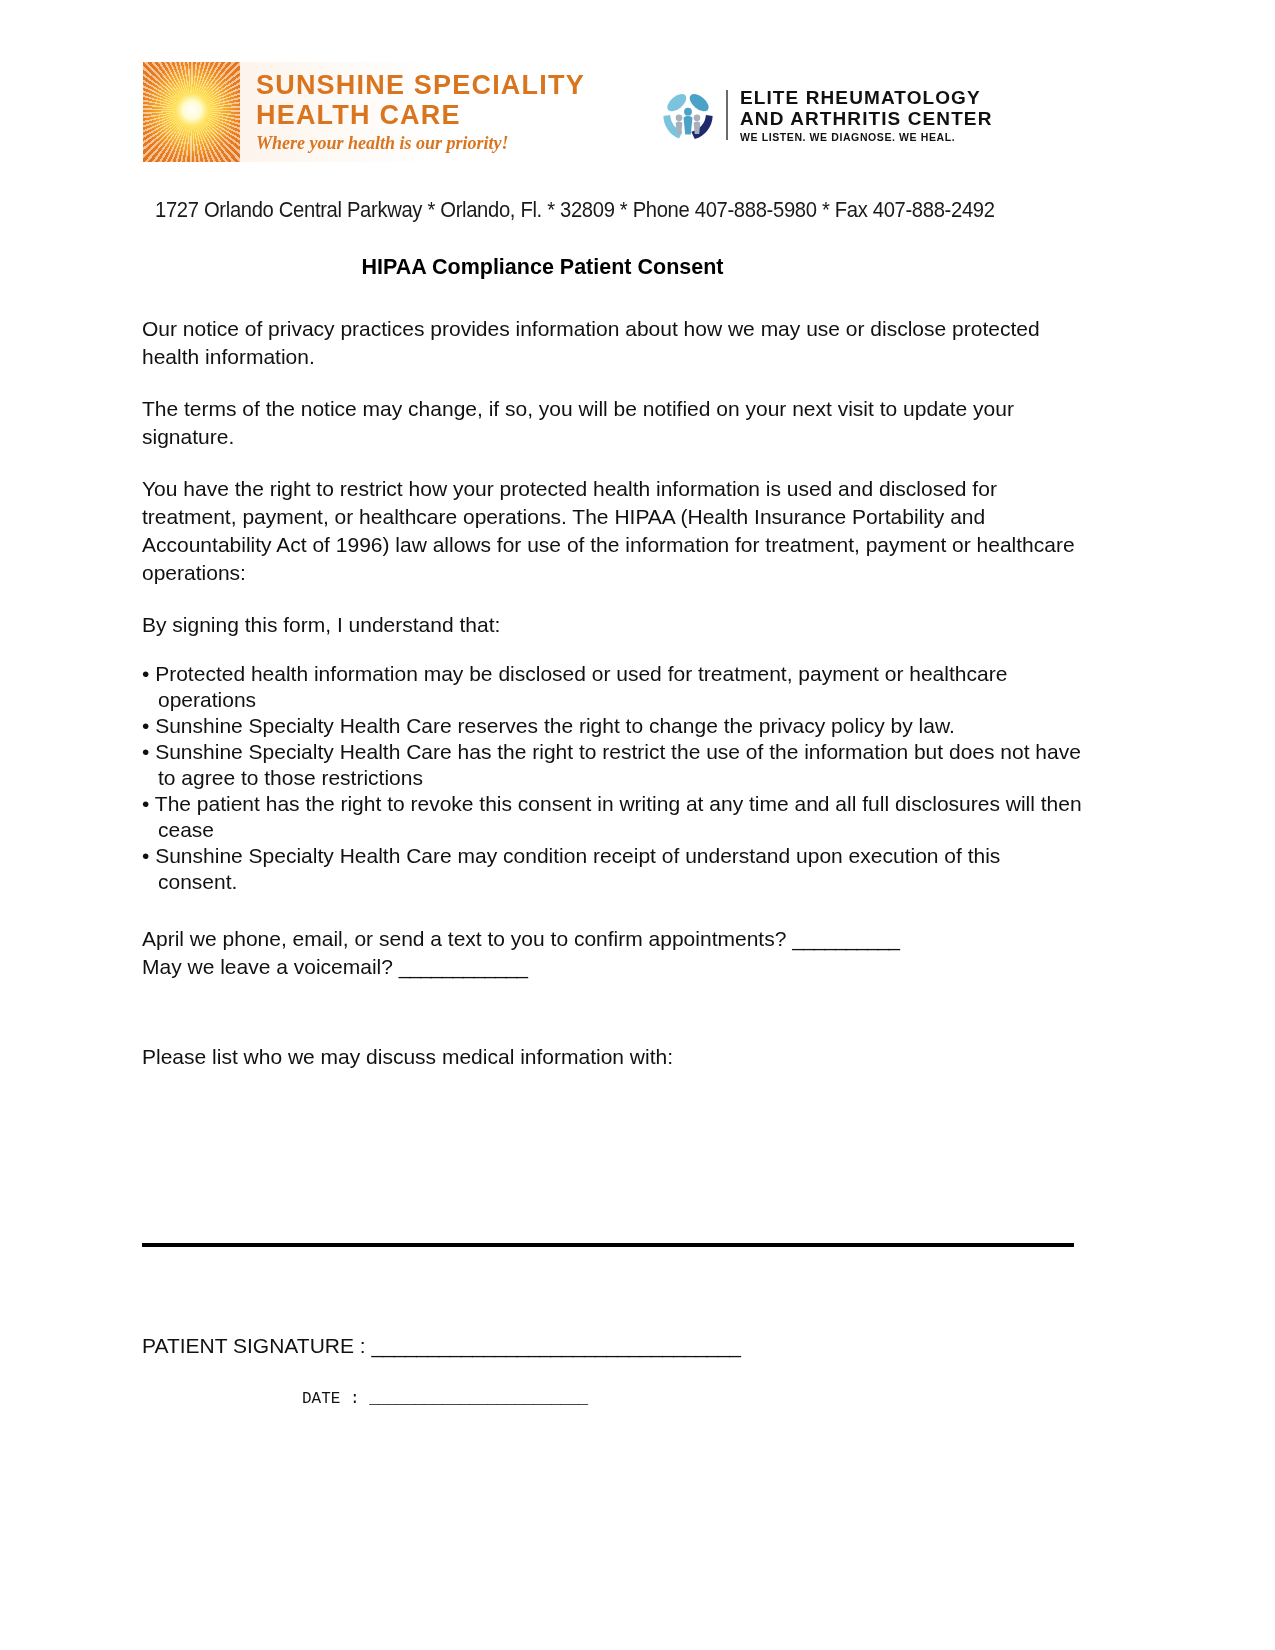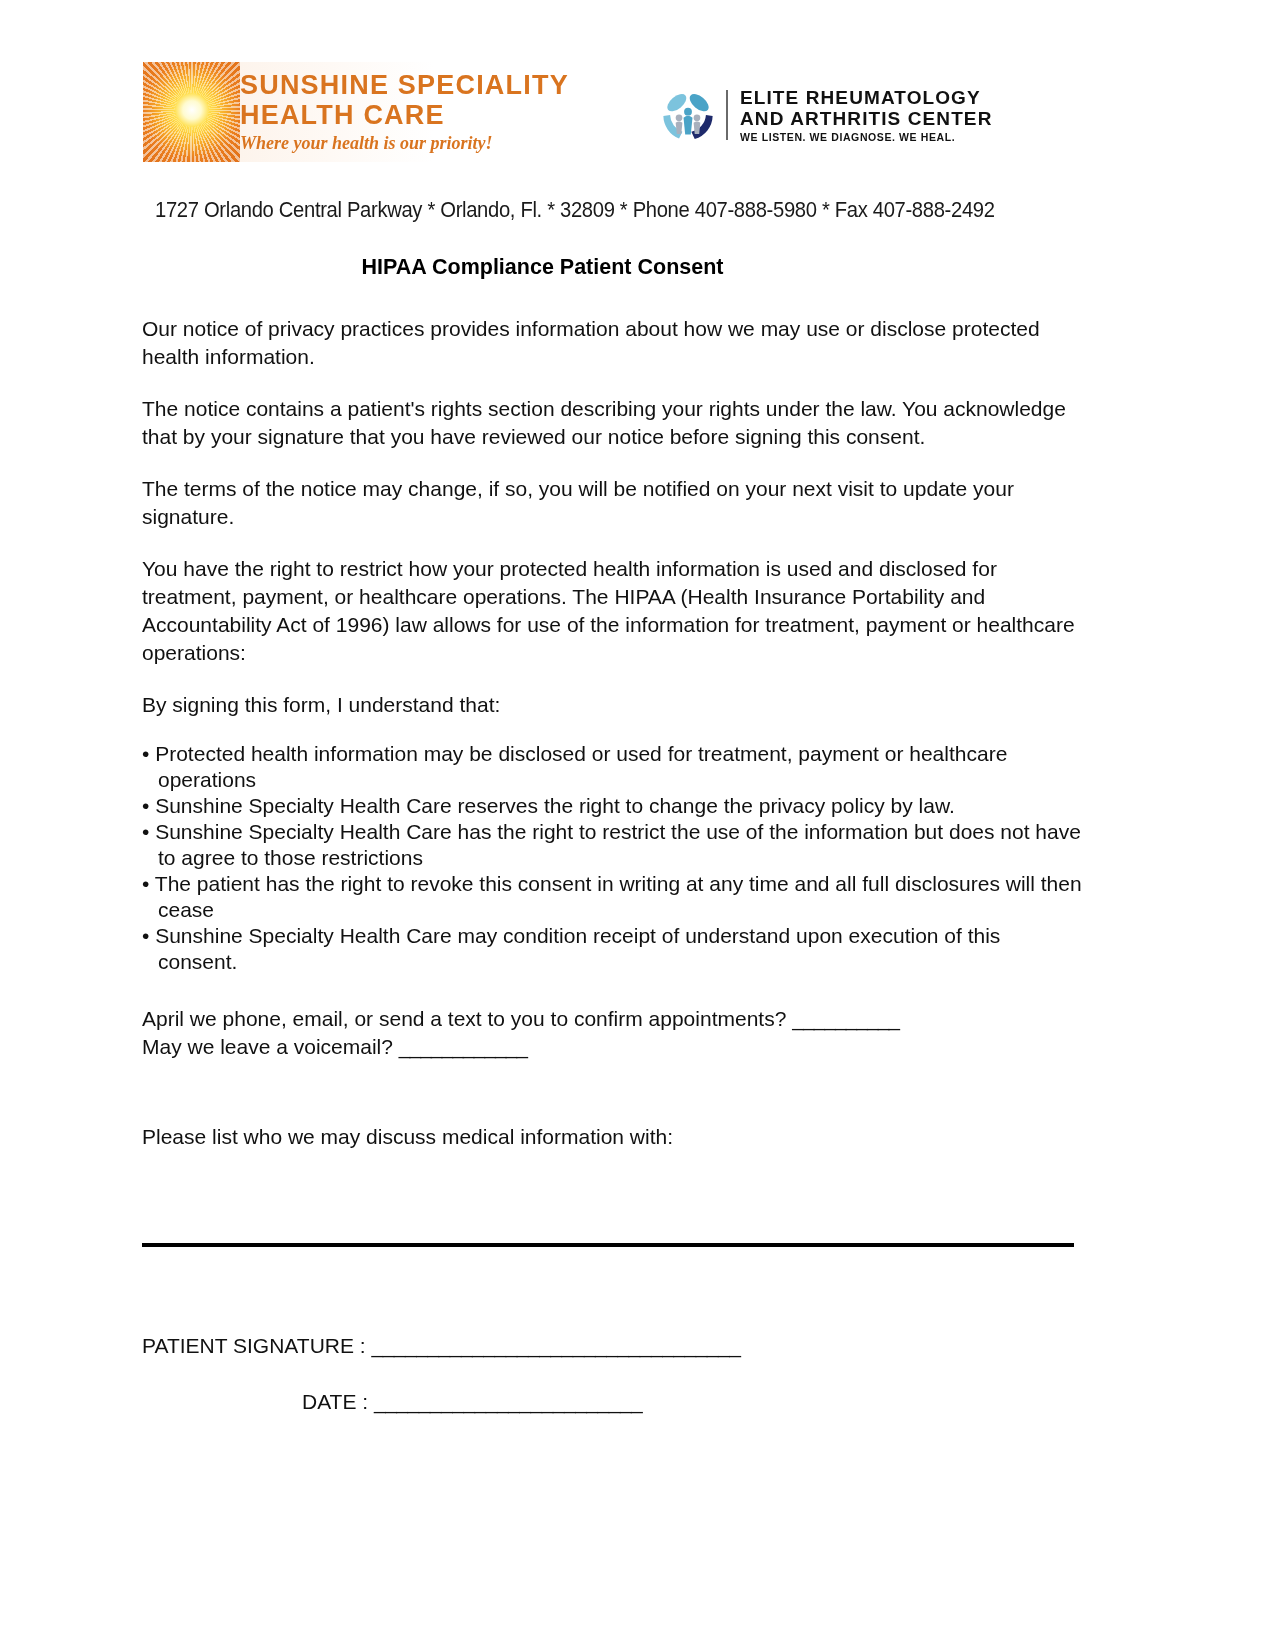--- a/index.html
+++ b/index.html
@@ -70,20 +70,21 @@
     margin-left: -17px;
     margin-top: -17px;
     border-radius: 50%;
     background: radial-gradient(circle,
       #ffffff 0%, #fffbd0 38%, #ffe25a 70%, #ffd02a 100%);
     box-shadow: 0 0 14px 6px rgba(255,226,90,0.85);
   }
 
   .sunshine-words {
     flex: 1 1 auto;
+    padding-left: 16px;
     display: flex;
     flex-direction: column;
     justify-content: center;
     background: linear-gradient(to right, #fdf4ec 0%, #ffffff 55%, #ffffff 100%);
   }
   .ss-line1, .ss-line2 {
     font-family: "Liberation Sans", sans-serif;
     font-weight: bold;
     font-size: 27px;
     letter-spacing: 1.2px;
@@ -245,22 +246,22 @@
     top: 1334px;
     font-family: "Liberation Sans", sans-serif;
     font-size: 21px;
     color: #111111;
     white-space: nowrap;
   }
   .date-row {
     position: absolute;
     left: 302px;
     top: 1390px;
-    font-family: Liberation Sans, sans-serif;
-    font-size: 21px;
+    font-family: Liberation Mono, monospace;
+    font-size: 16px;
     color: #111111;
     white-space: nowrap;
   }
   .ul { letter-spacing: -0.5px; }
 </style>
 </head>
 <body>
 
 <div class="page">
 
@@ -302,21 +303,20 @@
     </div>
   </div>
 
   <div class="address">1727 Orlando Central Parkway * Orlando, Fl. * 32809 * Phone 407-888-5980 * Fax 407-888-2492</div>
 
   <div class="doc-title">HIPAA Compliance Patient Consent</div>
 
   <div class="body-block">
 
     <p class="para">Our notice of privacy practices provides information about how we may use or disclose protected health information.</p>
-    <p class="para">The notice contains a patient's rights section describing your rights under the law. You acknowledge that by your signature that you have reviewed our notice before signing this consent.</p>
     <p class="para">The terms of the notice may change, if so, you will be notified on your next visit to update your signature.</p>
     <p class="para">You have the right to restrict how your protected health information is used and disclosed for treatment, payment, or healthcare operations. The HIPAA (Health Insurance Portability and Accountability Act of 1996) law allows for use of the information for treatment, payment or healthcare operations:</p>
     <p class="para tight">By signing this form, I understand that:</p>
 
     <ul class="bullets">
       <li>Protected health information may be disclosed or used for treatment, payment or healthcare operations</li>
       <li>Sunshine Specialty Health Care reserves the right to change the privacy policy by law.</li>
       <li>Sunshine Specialty Health Care has the right to restrict the use of the information but does not have to agree to those restrictions</li>
       <li>The patient has the right to revoke this consent in writing at any time and all full disclosures will then cease</li>
       <li>Sunshine Specialty Health Care may condition receipt of understand upon execution of this consent.</li>

